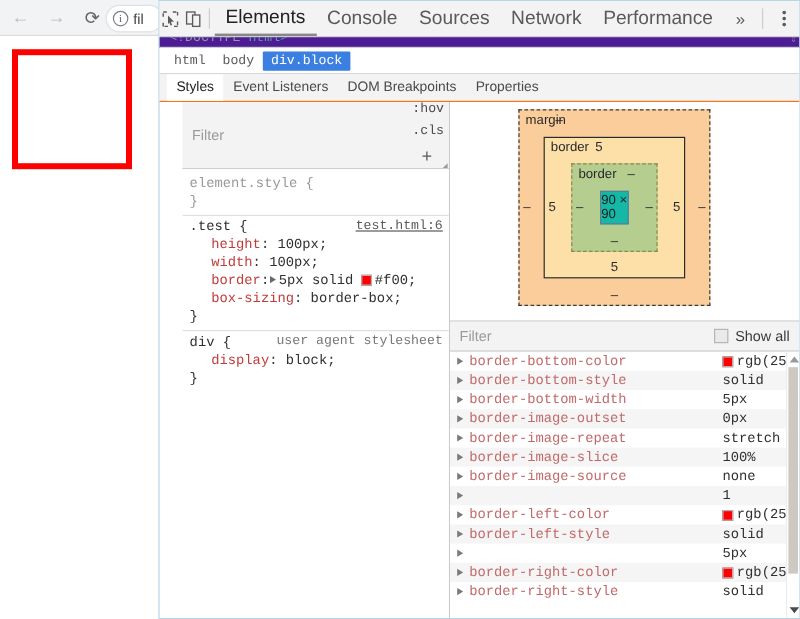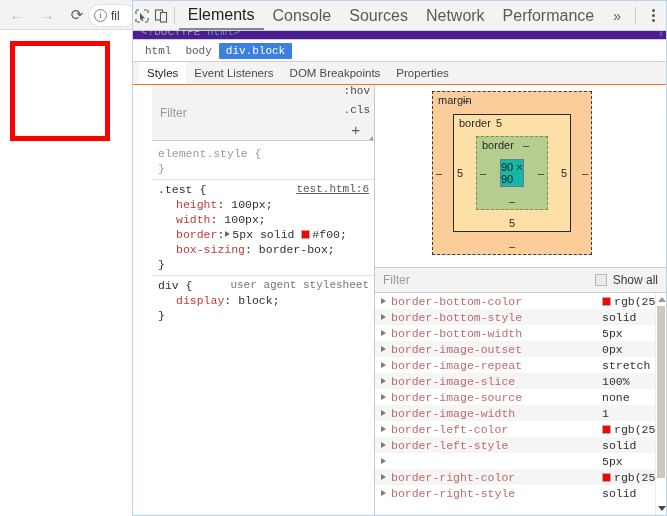--- a/index.html
+++ b/index.html
@@ -498,21 +498,20 @@
         </div>
 
         <div class="cprop-row">
           <span class="tri"></span>
           <span class="cprop-name">border-image-source</span>
           <span class="cprop-val">none</span>
         </div>
 
         <div class="cprop-row odd">
           <span class="tri"></span>
-          <span class="cprop-name">border-image-width</span>
           <span class="cprop-val">1</span>
         </div>
 
         <div class="cprop-row">
           <span class="tri"></span>
           <span class="cprop-name">border-left-color</span>
           <span class="cprop-val">
             <span class="swatch2"></span>
             <span>rgb(25…</span>
           </span>

